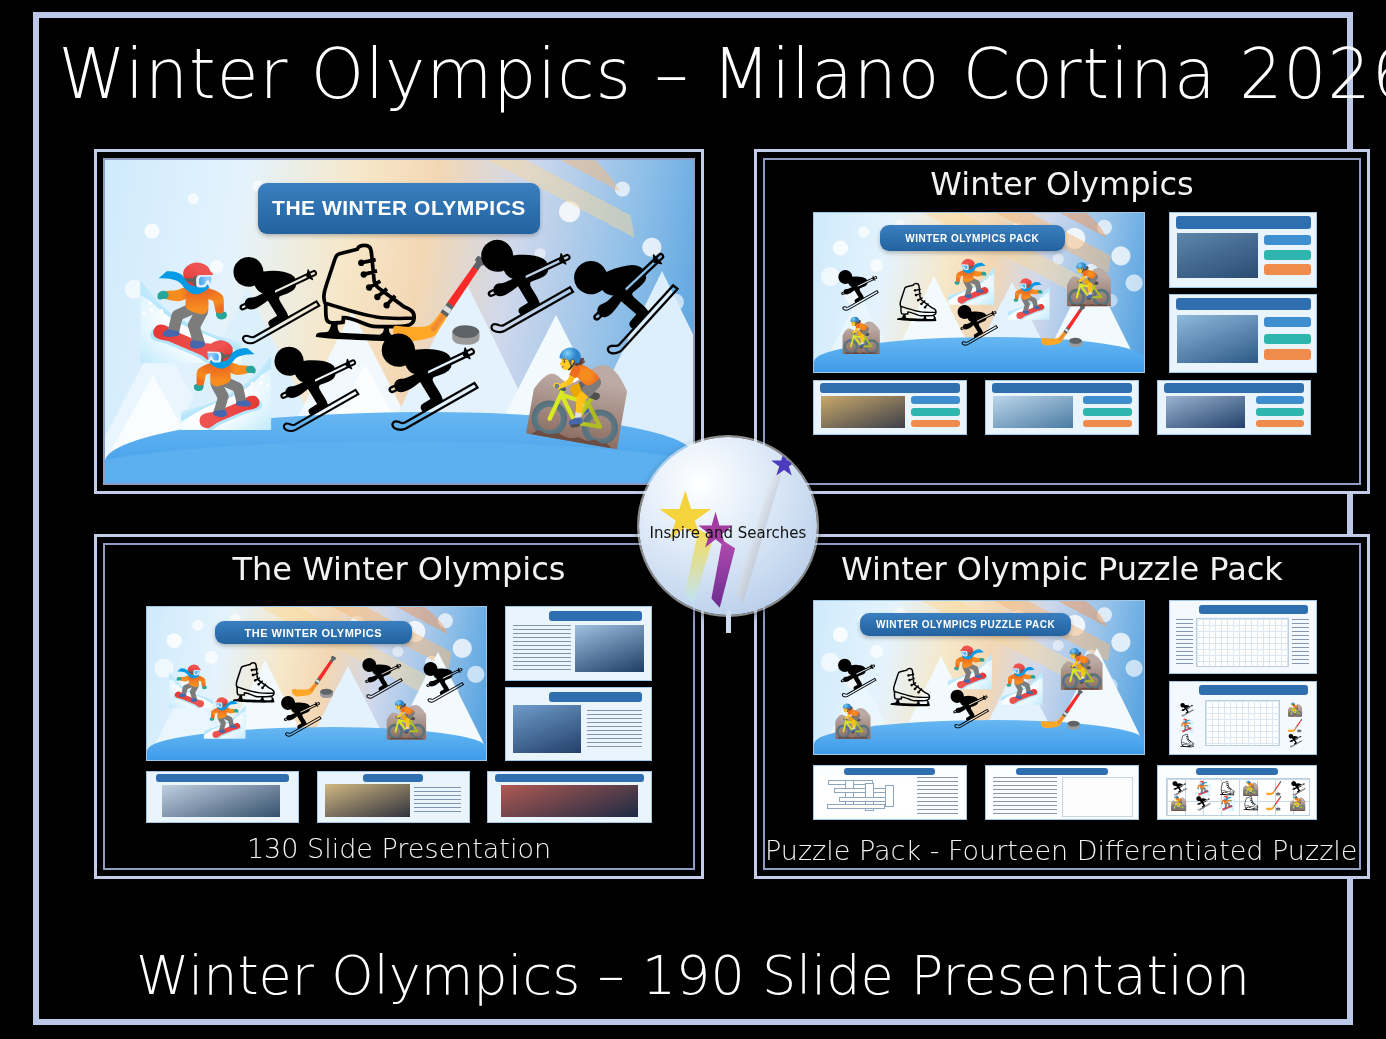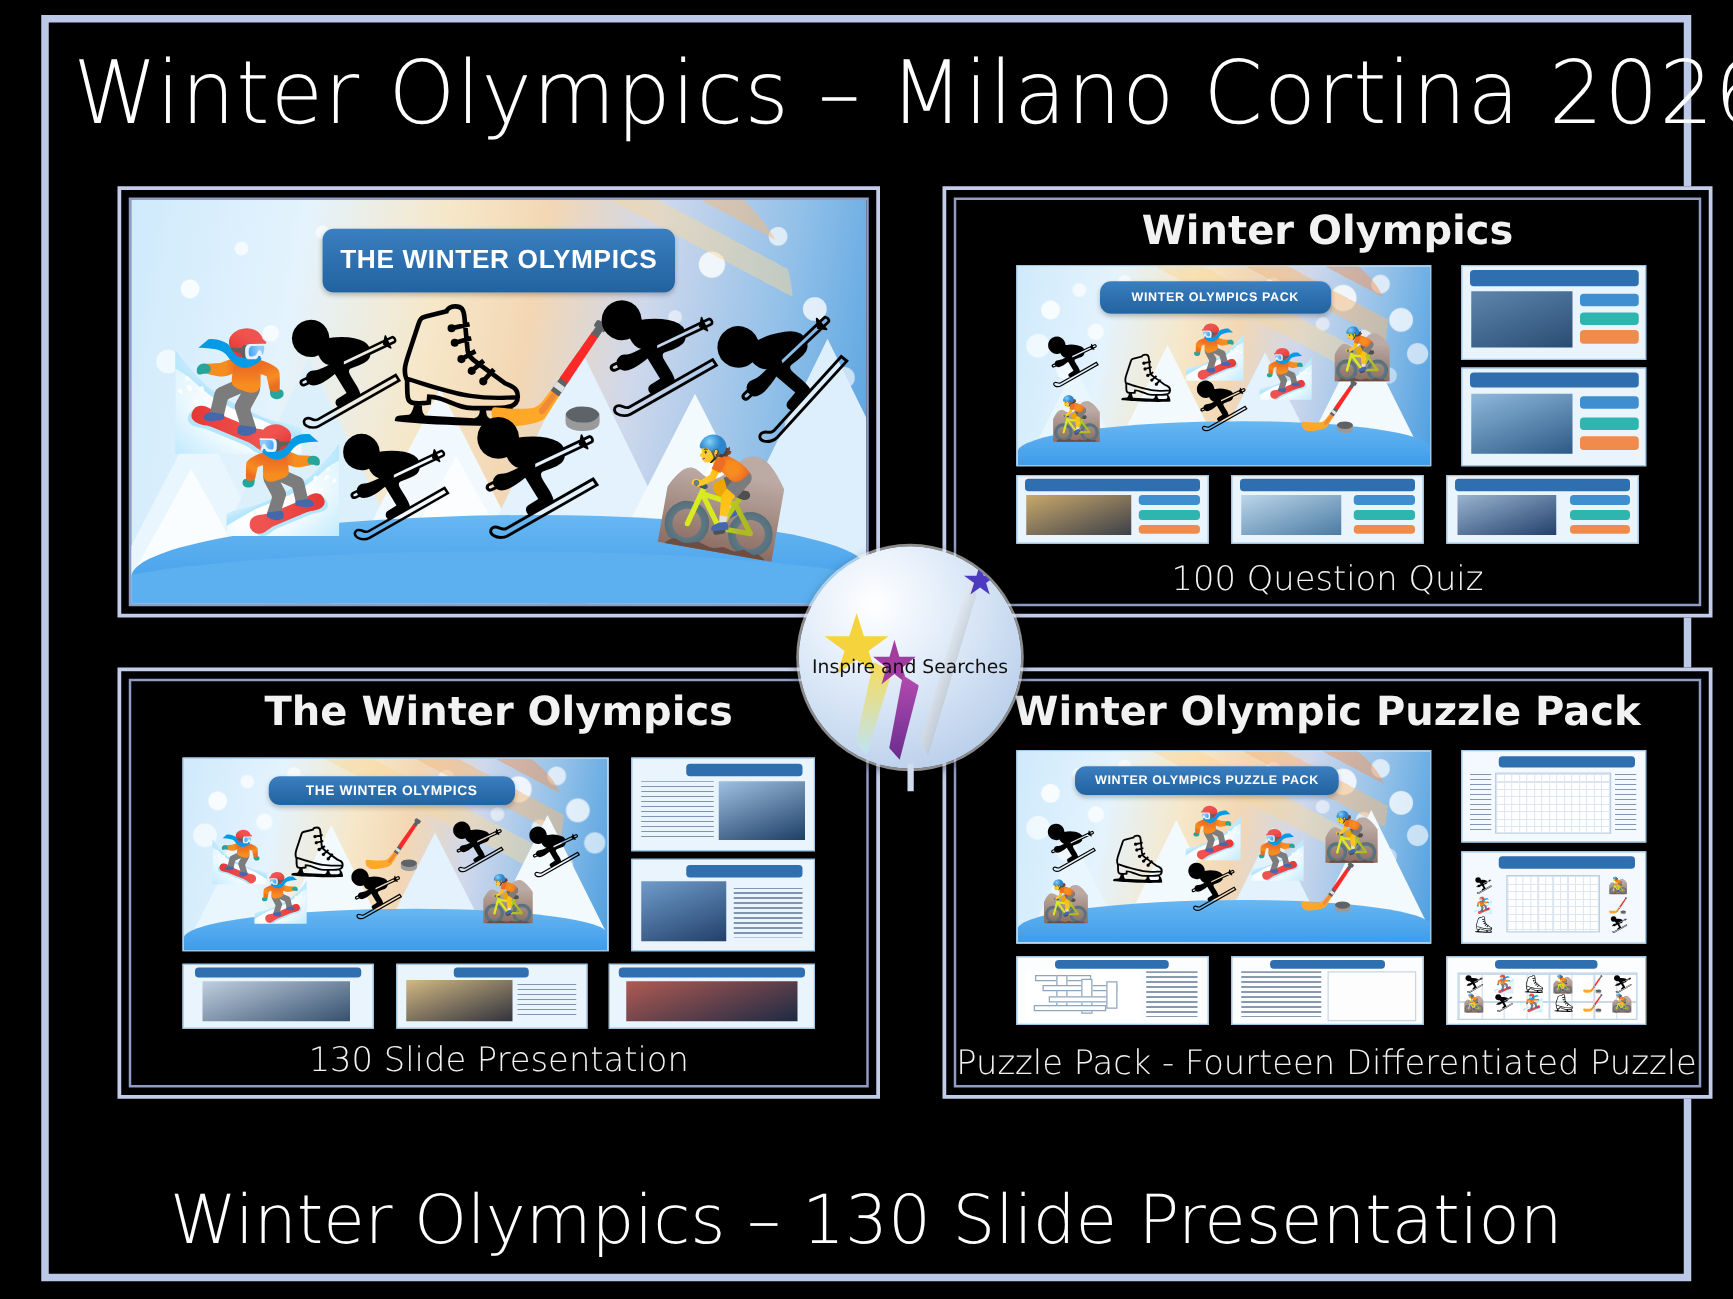--- a/index.html
+++ b/index.html
@@ -26,21 +26,21 @@
   .panel{position:absolute;border:3px solid #c3cdea;background:#000;
          box-sizing:border-box;}
   .panel-inner{position:absolute;inset:6px;border:2px solid #8f9cc4;
                box-sizing:border-box;overflow:hidden;}
   .p-hero   {left:0px;   top:0px;   width:610px; height:345px;}
   .p-quiz   {left:660px; top:0px;   width:616px; height:345px;}
   .p-pres   {left:0px;   top:385px; width:610px; height:345px;}
   .p-puzzle {left:660px; top:385px; width:616px; height:345px;}
 
   .panel-title{position:absolute;left:0;right:0;top:4px;text-align:center;
-               color:#f2f2f2;font-size:32px;line-height:40px;font-weight:700;
+               color:#f2f2f2;font-size:32px;line-height:40px;font-weight:400;
                white-space:nowrap;}
   .panel-caption{position:absolute;left:0;right:0;bottom:4px;text-align:center;
                  color:#f2f2f2;font-size:27px;line-height:31px;font-weight:300;}
   .panel-caption div{white-space:nowrap;}
 
   
   .slide{position:relative;overflow:hidden;background:#cfe8fa;}
   .sky{position:absolute;inset:0;
        background:linear-gradient(100deg,#cfeafc 0%,#e4f3fd 22%,#f6e7c8 40%,
                   #f3d7b4 52%,#cfd8ec 66%,#8fbfe8 84%,#4f9fe0 100%);}
@@ -232,23 +232,20 @@
             <div class="tbtn b3" style="top:74%;width:32%;"></div>
           </div>
           <div class="thumb" style="left:66%;top:68%;width:26%;height:17%;background:#eaf4fd;">
             <div class="tbar" style="left:4%;right:4%;top:5%;height:19%;"></div>
             <div class="tphoto" style="left:5%;top:30%;width:52%;height:60%;background:linear-gradient(160deg,#9ab4d0,#22406b);"></div>
             <div class="tbtn b1" style="top:30%;width:32%;"></div>
             <div class="tbtn b2" style="top:52%;width:32%;"></div>
             <div class="tbtn b3" style="top:74%;width:32%;"></div>
           </div>
 
-          <div class="panel-caption">
-            <div>100 Question Quiz</div>
-          </div>
         </div>
       </div>
 
       <div class="panel p-pres">
         <div class="panel-inner">
           <div class="panel-title">The Winter Olympics</div>
 
           <div class="thumb" style="left:7%;top:19%;width:58%;height:48%;">
             <div class="slide" style="position:absolute;inset:0;">
               <div class="sky"></div>
@@ -399,17 +396,17 @@
         <div class="trail-p"></div>
         <div class="wand"></div>
         <div class="wand-tip"></div>
         <div class="b-tag" style="font-size:15px;">Inspire and Searches</div>
       </div>
       <div style="position:absolute;left:632px;top:462px;width:5px;height:22px;background:#cfdcee;"></div>
 
     </div>
 
     <div class="footline">
-      <div>Winter Olympics – 130 Slide Presentation</div>
+      <div>Winter Olympics – 190 Slide Presentation</div>
     </div>
 
   </div>
 </div>
 
 </body></html>

